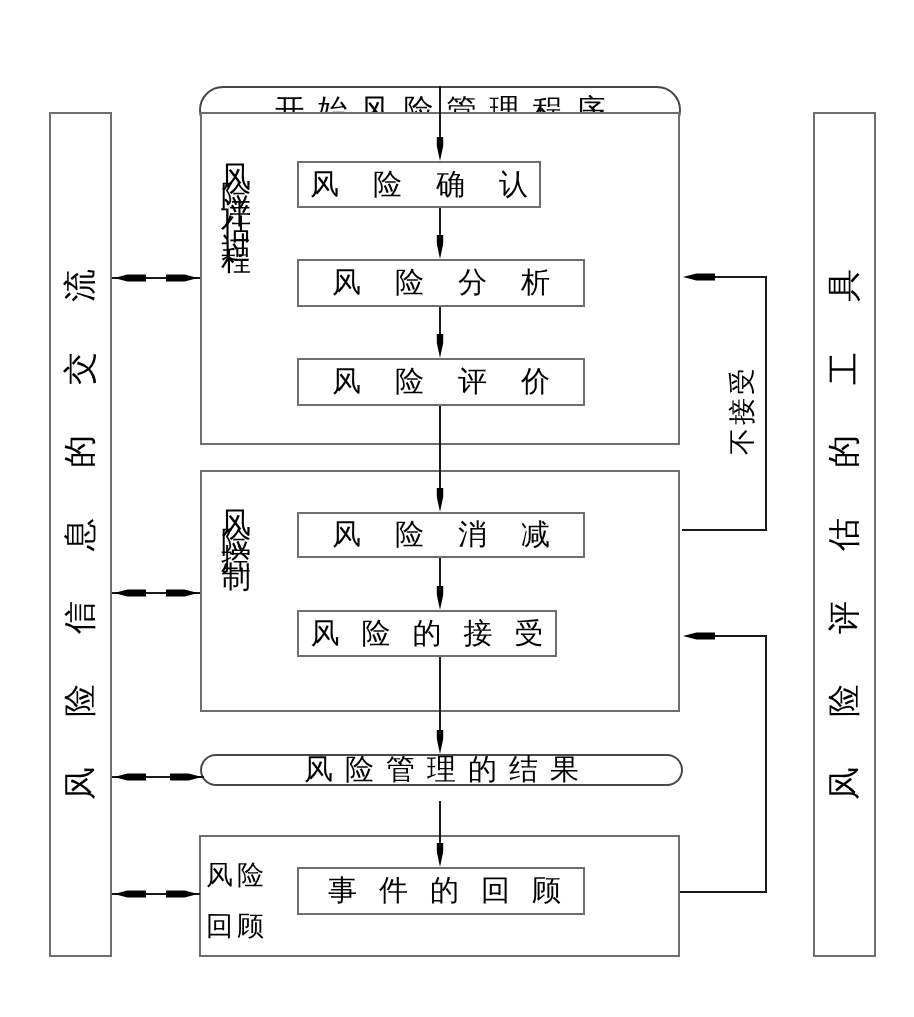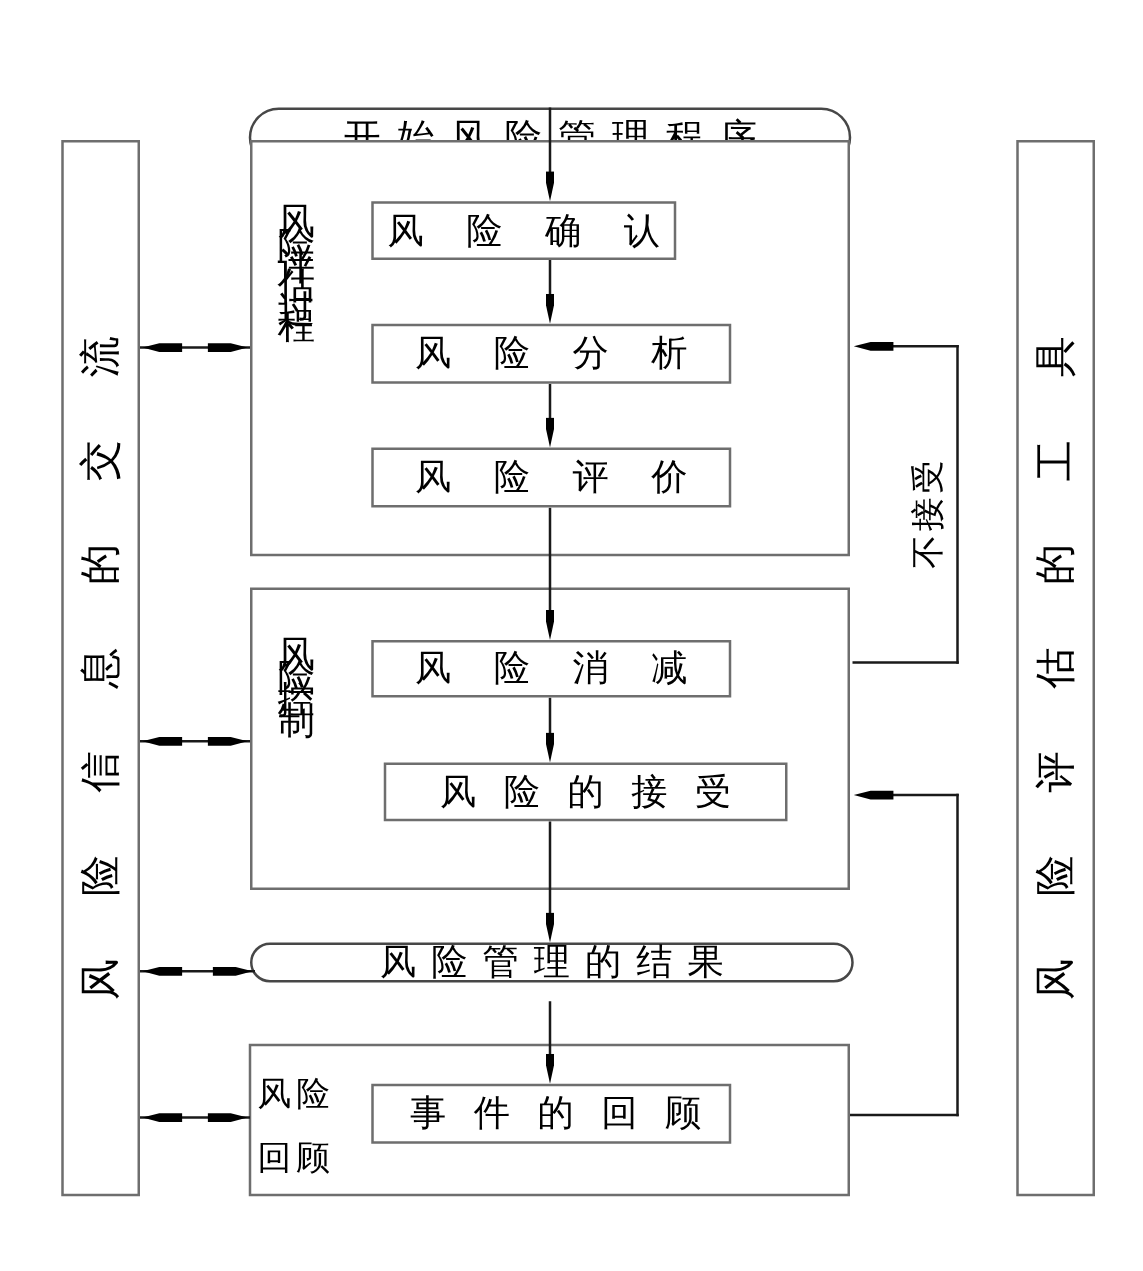--- a/index.html
+++ b/index.html
@@ -105,21 +105,21 @@
   </div>
   <div class="sbox" style="left:297px;top:259px;width:288px;height:48px;">
     <span class="bt ls34">风险分析</span>
   </div>
   <div class="sbox" style="left:297px;top:358px;width:288px;height:48px;">
     <span class="bt ls34">风险评价</span>
   </div>
   <div class="sbox" style="left:297px;top:512px;width:288px;height:46px;">
     <span class="bt ls34">风险消减</span>
   </div>
-  <div class="sbox" style="left:297px;top:610px;width:323px;height:47px;margin-left:10px;">
+  <div class="sbox" style="left:297px;top:610px;width:260px;height:47px;">
     <span class="bt ls22">风险的接受</span>
   </div>
   <div class="sbox" style="left:297px;top:867px;width:288px;height:48px;justify-content:flex-end;">
     <span class="bt ls22">事件的回顾</span>
   </div>
 
   <div class="stadium" style="left:200px;top:754px;width:483px;height:32px;">
     <span class="bt ls12">风险管理的结果</span>
   </div>
 

